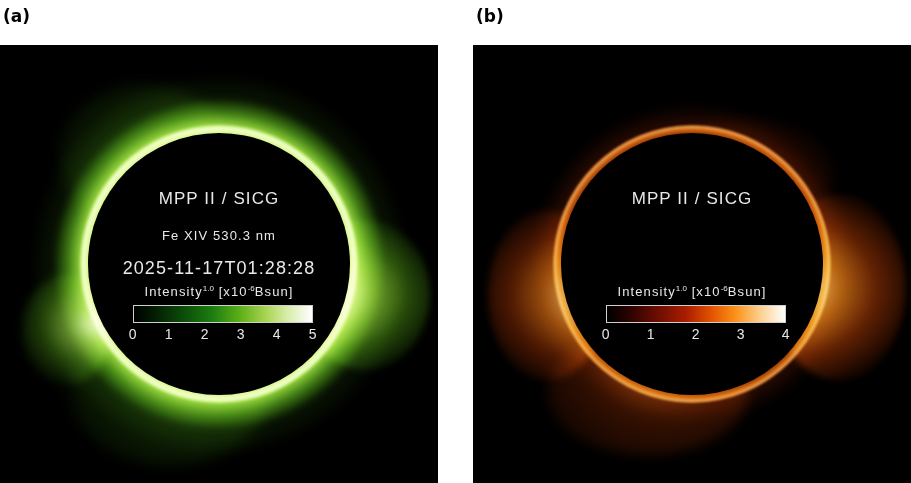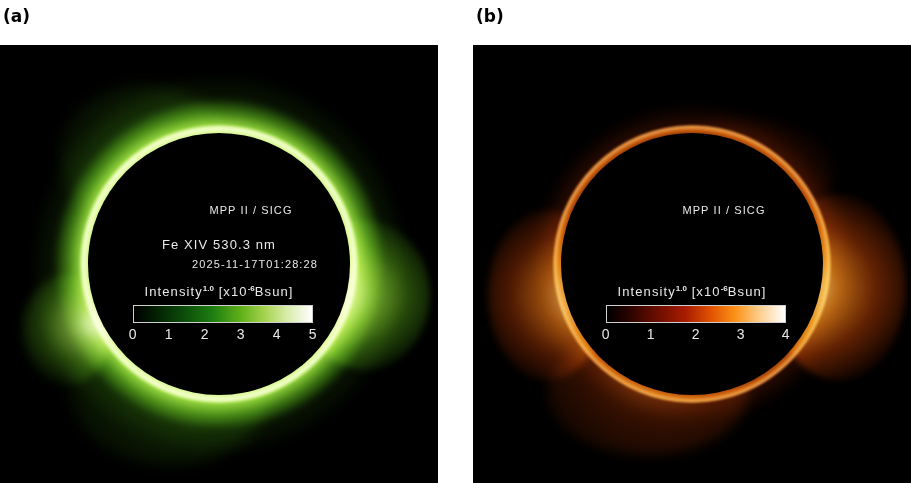--- a/index.html
+++ b/index.html
@@ -221,30 +221,29 @@
     position: absolute;
     left: 0;
     width: 438px;
     text-align: center;
     color: #e8e8e8;
     font-family: "Liberation Sans", sans-serif;
     font-weight: 300;
     letter-spacing: 1.1px;
     white-space: nowrap;
   }
-  .annot.line1 { top: 159px; font-size: 11px; padding-left: 32px; }
-  .annot.line2 { top: 183px; font-size: 13px; margin-top: 9px; }
-  .annot.line3 { top: 213px; font-size: 11px; margin-left: 36px; }
+  .annot.line1 { top: 144px; font-size: 17px; }
+  .annot.line2 { top: 183px; font-size: 13px; }
+  .annot.line3 { top: 213px; font-size: 18px; }
   .annot.line4 { top: 239px; font-size: 13px; }
 
   .annot sup {
     font-size: 8px;
     vertical-align: super;
     letter-spacing: 0px;
-    font-weight: bold;
   }
 
   .cbar-wrap {
     position: absolute;
     left: 133px;
     top: 260px;
     width: 180px;
   }
   .cbar {
     width: 180px;

